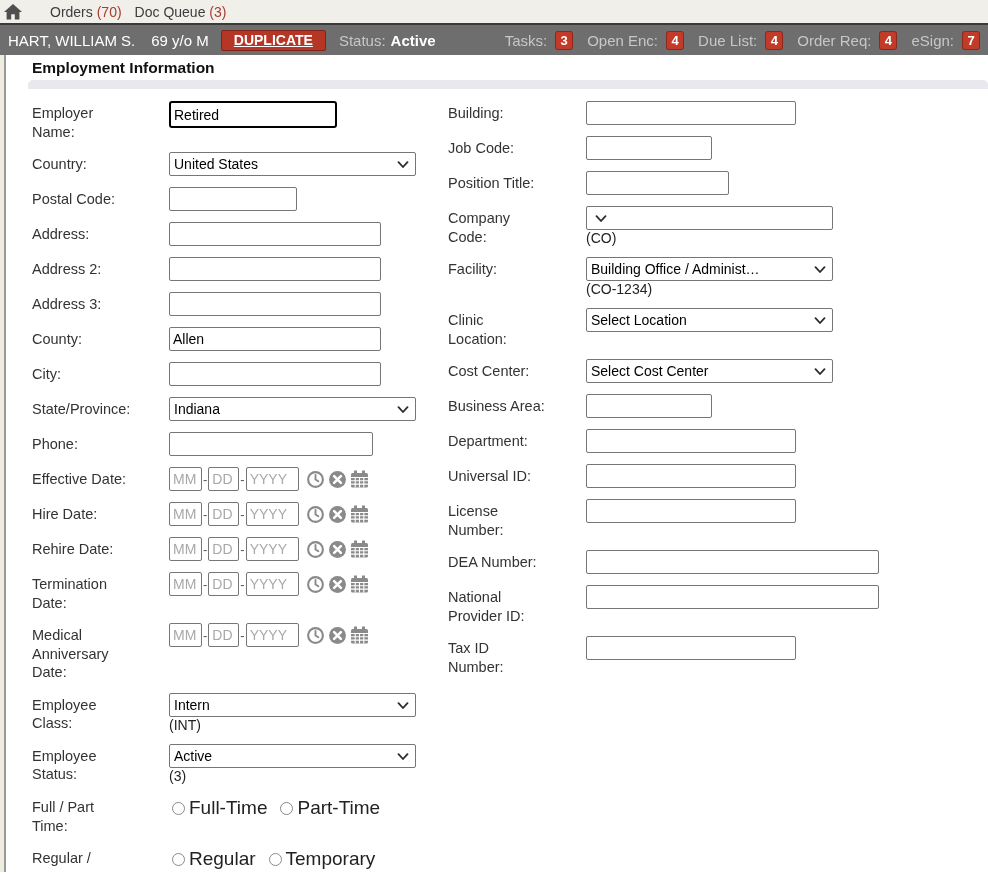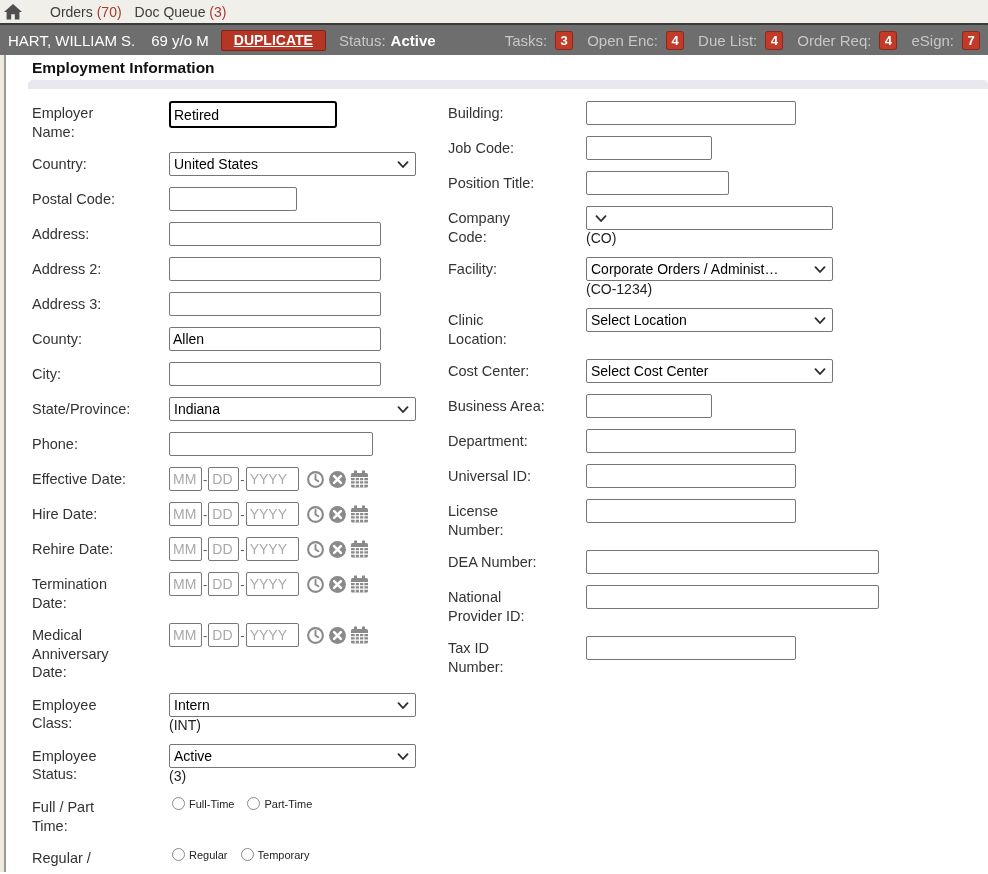--- a/index.html
+++ b/index.html
@@ -58,21 +58,21 @@
   .sel svg { flex:none; margin-left:4px; }
 
   .note { font-size:14px; color:#222; margin-top:0; }
 
   .datewrap { display:flex; align-items:center; }
   .dsep { color:#555; font-size:13px; margin:0 1px; }
   .dticon { margin-left:3px; cursor:pointer; display:flex; align-items:center; }
   .dticon.first { margin-left:7px; }
 
   .radiogrp { display:flex; align-items:center; padding-top:2px; margin-left:3px; }
-  .ropt { display:flex; align-items:center; margin-right:13px; font-size:11px; color:#222; cursor:pointer; }
+  .ropt { display:flex; align-items:center; margin-right:13px; font-size:19px; color:#222; cursor:pointer; }
   .rb { width:13px; height:13px; border:1px solid #8a8a8a; border-radius:50%;
     background:#fff; display:inline-block; margin-right:4px; flex:none; }
 </style>
 </head>
 <body>
 
 <div class="topbar">
   <span class="home">
     <svg width="18" height="16" viewBox="0 0 18 16">
         <path d="M9 0 L0 8 h2.6 v7.5 h4.6 v-5.2 h3.6 v5.2 h4.6 V8 H18 Z" fill="#4f4f4f"></path>
@@ -440,21 +440,21 @@
                     <path d="M1.5 1.2 L6 6 L10.5 1.2" fill="none" stroke="#2b2b2b" stroke-width="1.8" stroke-linecap="round" stroke-linejoin="round"></path>
                   </svg></span>
               </div>
               <div class="note">(CO)</div>
             </div>
           </div>
           <div class="row">
             <div class="lbl">Facility:</div>
             <div class="fld">
               <div class="sel" style="width: 247px;">
-                <span class="sel-text">Corporate Orders / Administ…</span>
+                <span class="sel-text">Building Office / Administ…</span>
                 <span><svg width="12" height="8" viewBox="0 0 12 8">
                     <path d="M1.5 1.2 L6 6 L10.5 1.2" fill="none" stroke="#2b2b2b" stroke-width="1.8" stroke-linecap="round" stroke-linejoin="round"></path>
                   </svg></span>
               </div>
               <div class="note">(CO-1234)</div>
             </div>
           </div>
           <div class="row">
             <div class="lbl">Clinic
 Location:</div>

